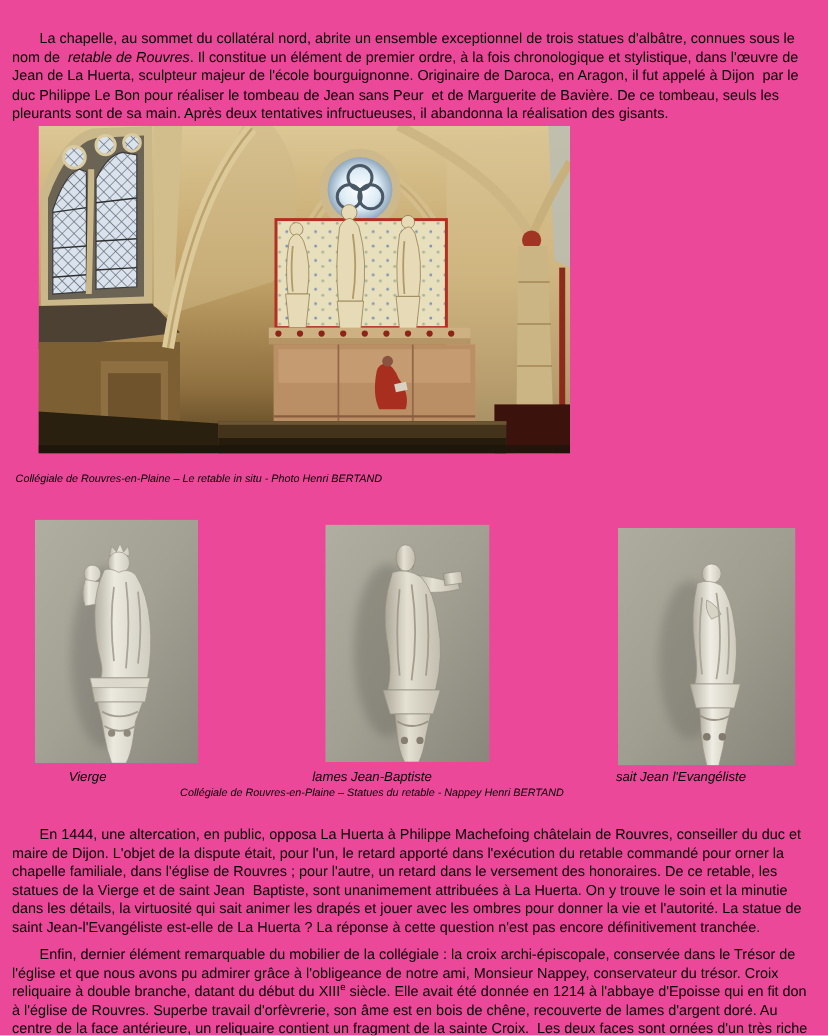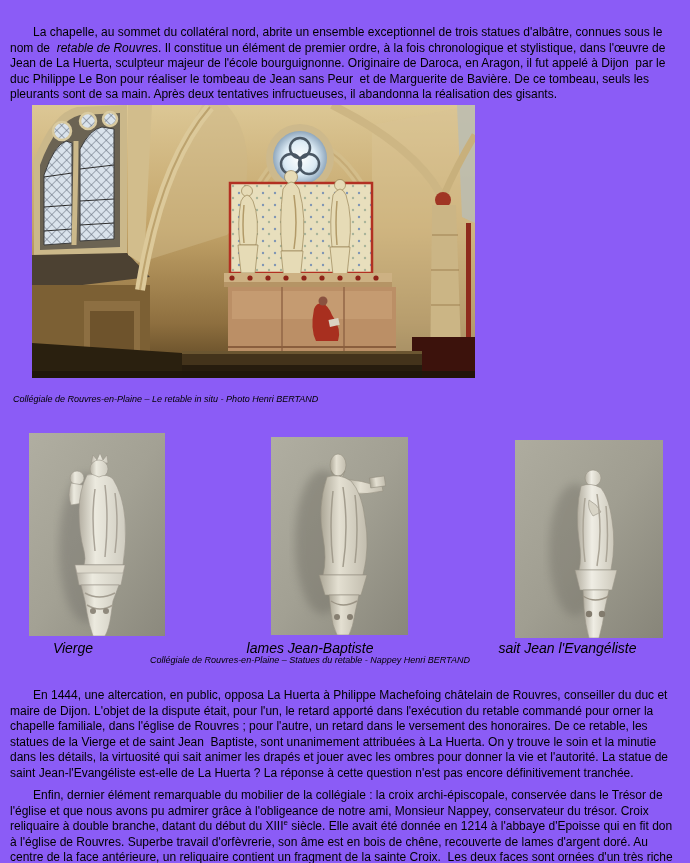--- a/index.html
+++ b/index.html
@@ -1,20 +1,20 @@
 <!DOCTYPE html>
 <html><head>
 <meta charset="utf-8">
 <style>
   html,body{margin:0;padding:0;background:#ffffff;}
   .page{
     position:relative;
     width:690px;
     height:863px;
-    background:#8b5cf6;
+    background:#ec4899;
     overflow:hidden;
     font-family:"Liberation Sans","DejaVu Sans",sans-serif;
     font-size:12px;
     line-height:15.5px;
     color:#000000;
   }
   .para{
     position:absolute;
     left:10px;
     width:668px;
@@ -32,21 +32,21 @@
   }
   .photo{
     position:absolute;
     overflow:hidden;
     line-height:0;
   }
   .statue-label{
     position:absolute;
     top:643px;
     font-style:italic;
-    font-size:14px;
+    font-size:11px;
     line-height:11px;
     text-align:center;
     white-space:nowrap;
   }
   sup{font-size:8px;line-height:0;}
 </style>
 </head>
 <body>
 
 <div class="page">

